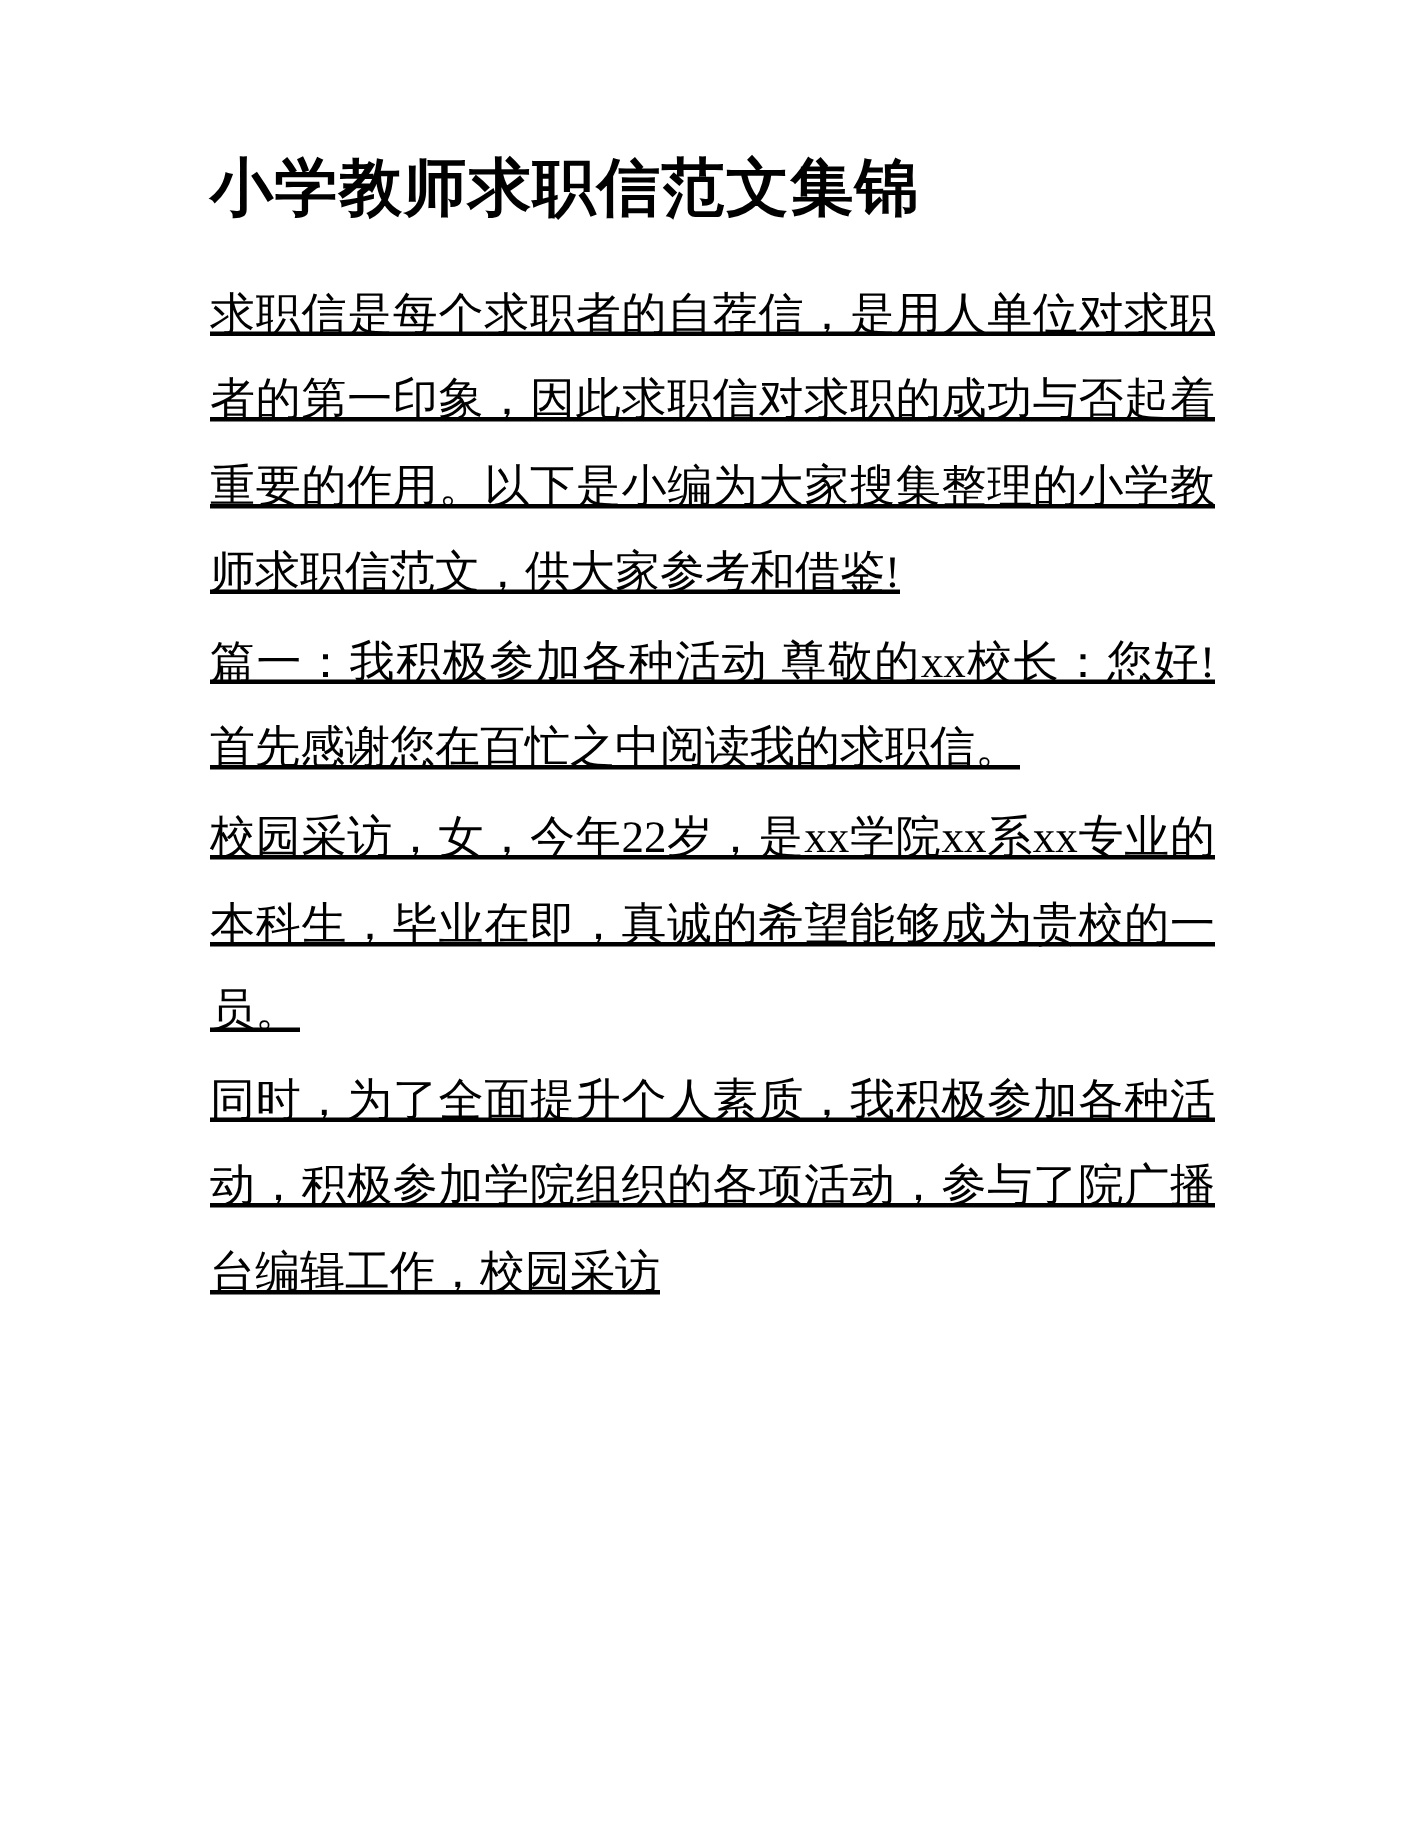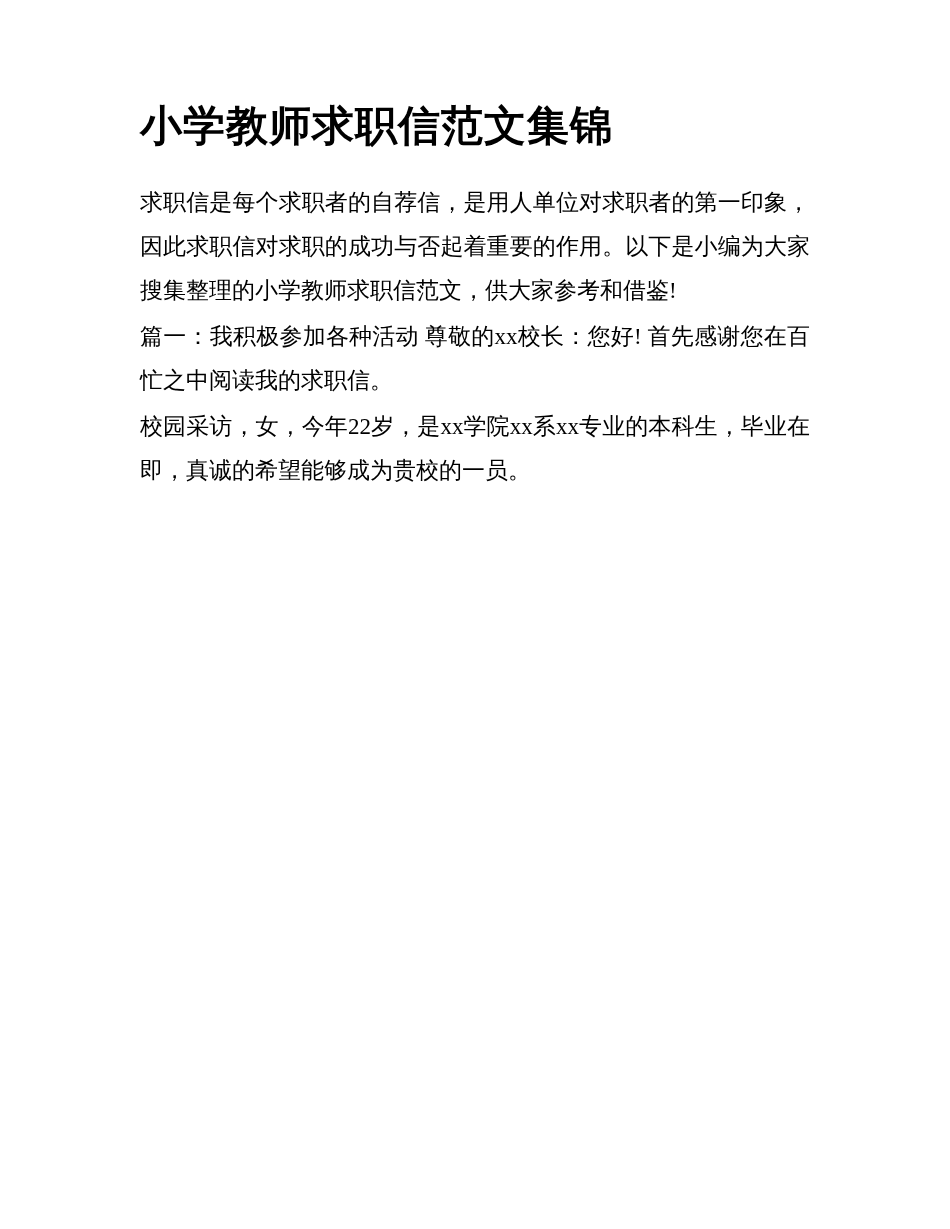--- a/index.html
+++ b/index.html
@@ -20,33 +20,35 @@
   }
   .doc-title {
     font-size: 42px;
     font-weight: 700;
     line-height: 1.25;
     margin: 0 0 28px 0;
     letter-spacing: 1px;
     font-family: "Liberation Serif", "DejaVu Serif", serif;
   }
   .doc-body {
-    font-size: 23px;
+    font-size: 30px;
     line-height: 1.92;
     text-align: justify;
     text-justify: inter-ideograph;
+    text-decoration: underline;
   }
   .para {
     margin: 0 0 2px 0;
     text-indent: 0;
   }
 </style>
 </head>
 <body>
 
 <div class="page">
   <h1 class="doc-title">小学教师求职信范文集锦</h1>
   <div class="doc-body">
     <p class="para">求职信是每个求职者的自荐信，是用人单位对求职者的第一印象，因此求职信对求职的成功与否起着重要的作用。以下是小编为大家搜集整理的小学教师求职信范文，供大家参考和借鉴!</p>
     <p class="para">篇一：我积极参加各种活动 尊敬的xx校长：您好! 首先感谢您在百忙之中阅读我的求职信。</p>
     <p class="para">校园采访，女，今年22岁，是xx学院xx系xx专业的本科生，毕业在即，真诚的希望能够成为贵校的一员。</p>
+    <p class="para">同时，为了全面提升个人素质，我积极参加各种活动，积极参加学院组织的各项活动，参与了院广播台编辑工作，校园采访</p>
   </div>
 </div>
 
 </body></html>

